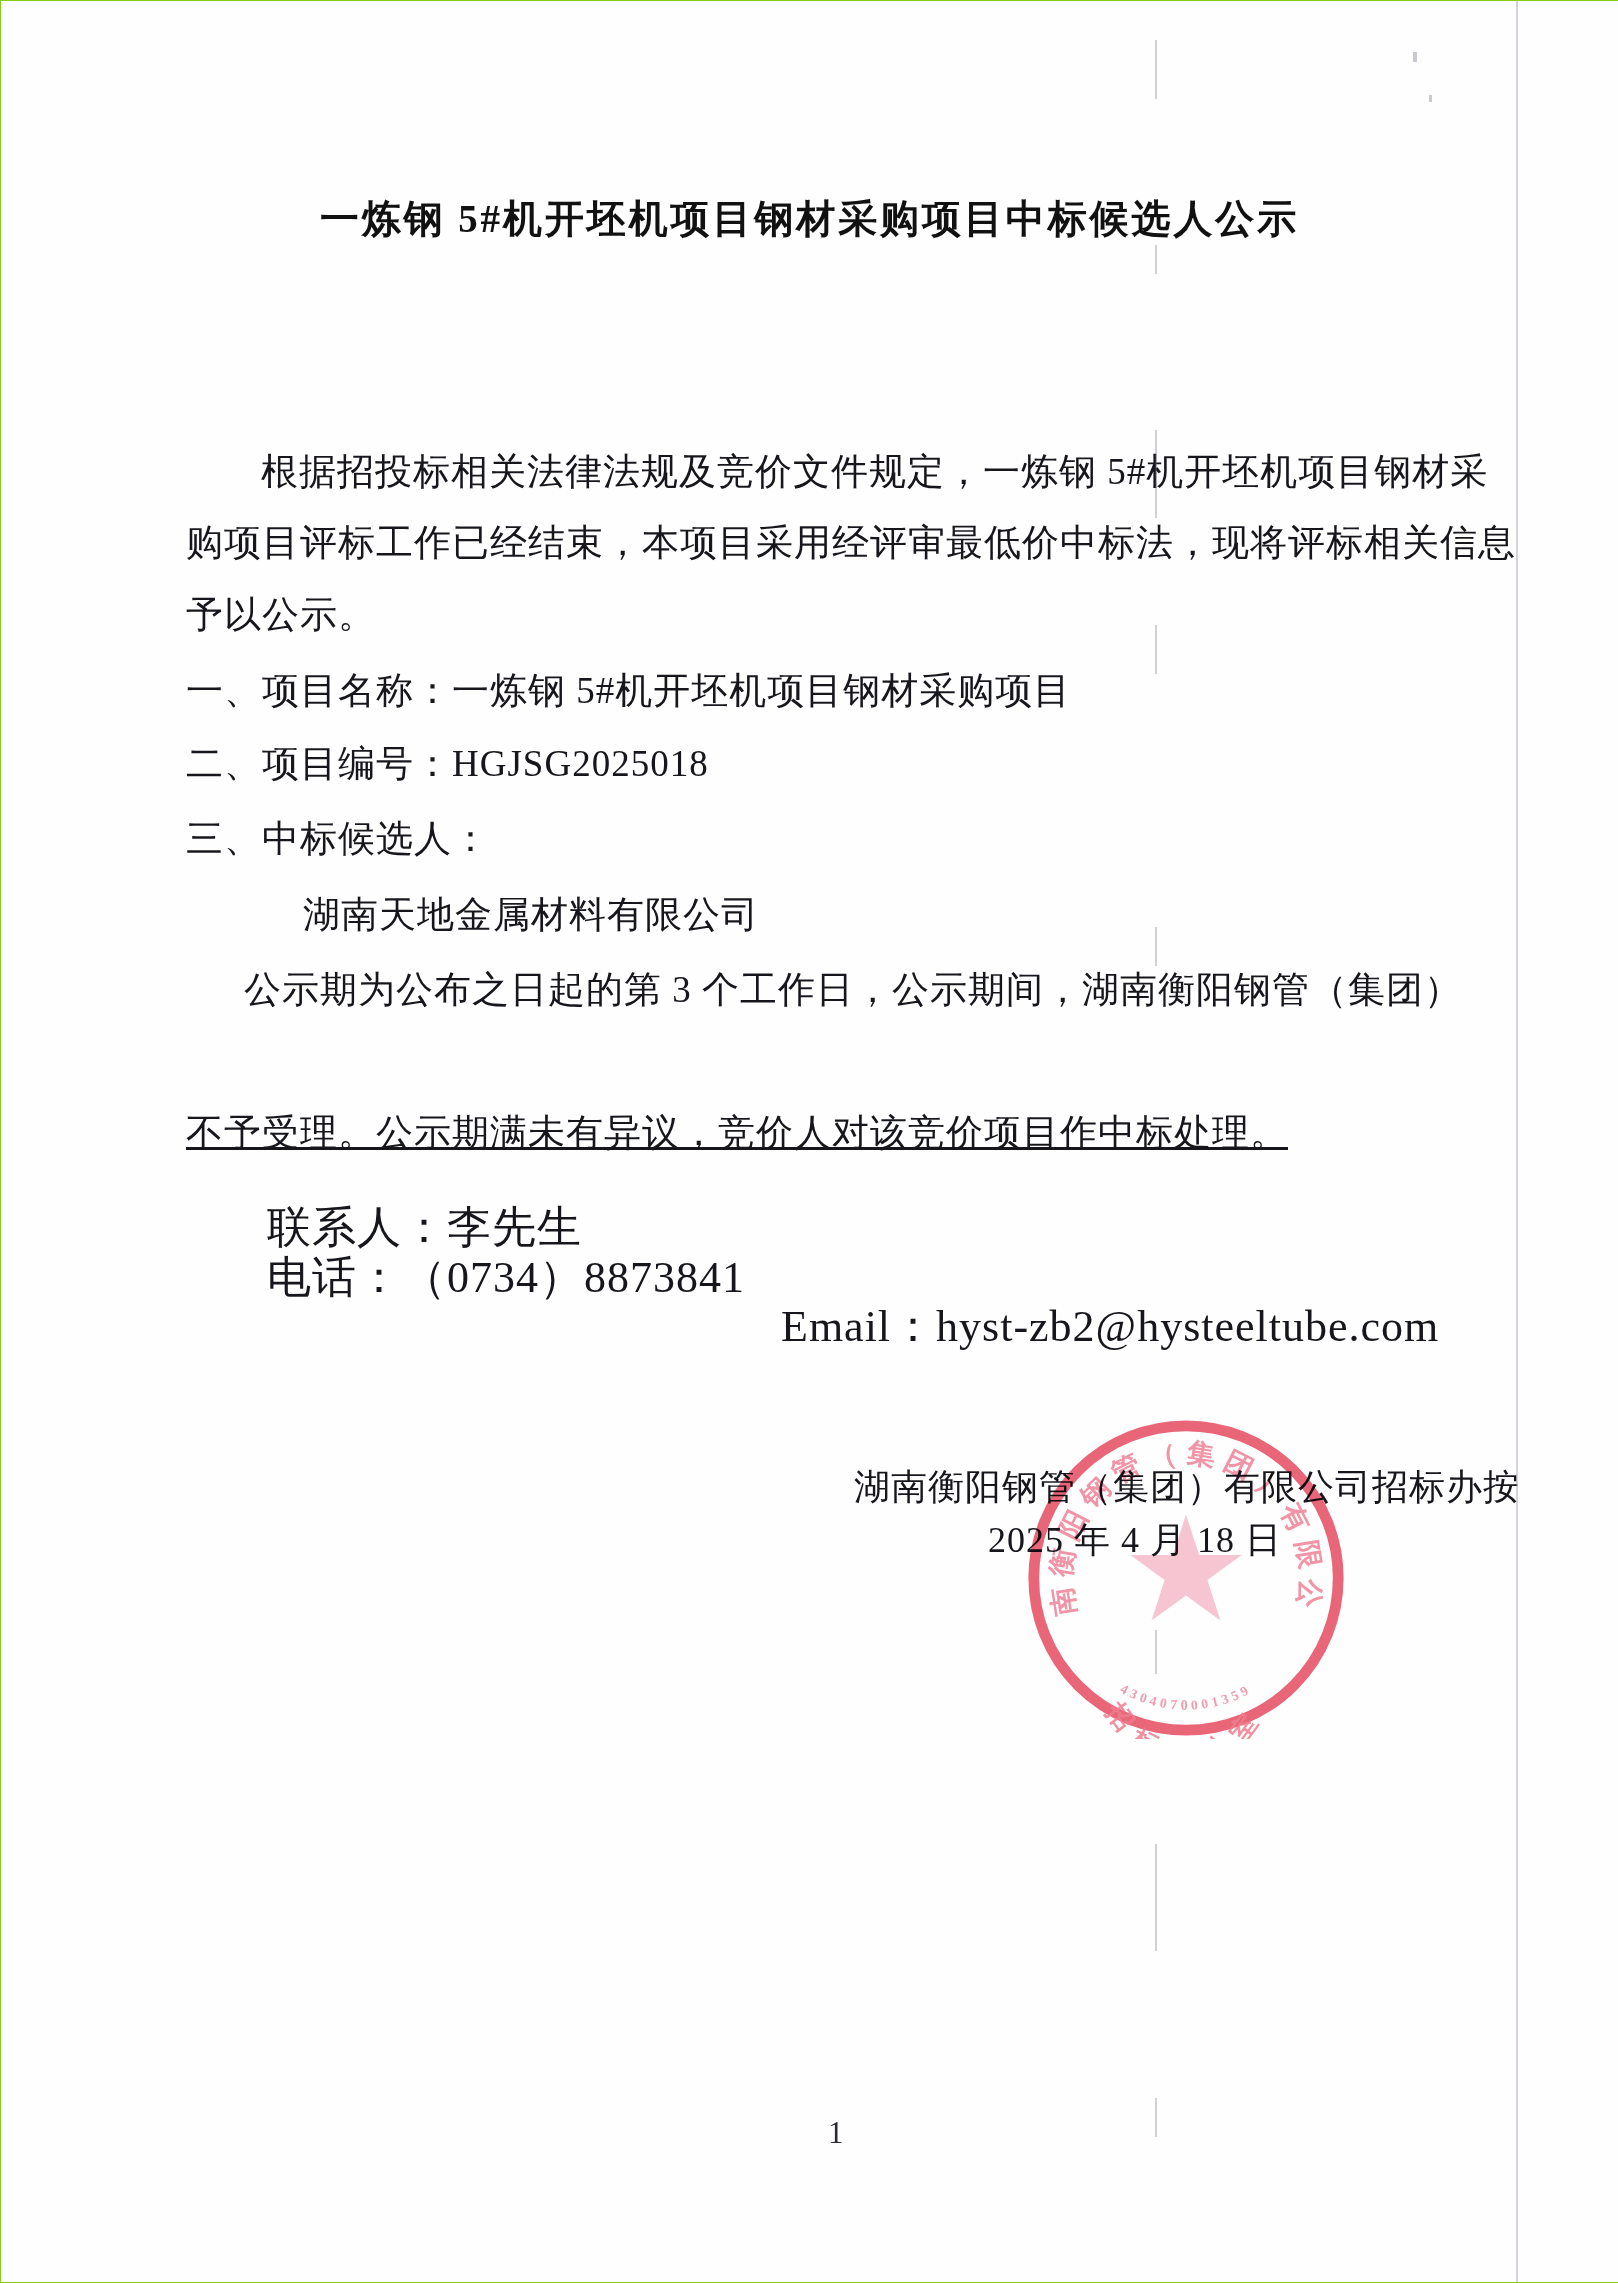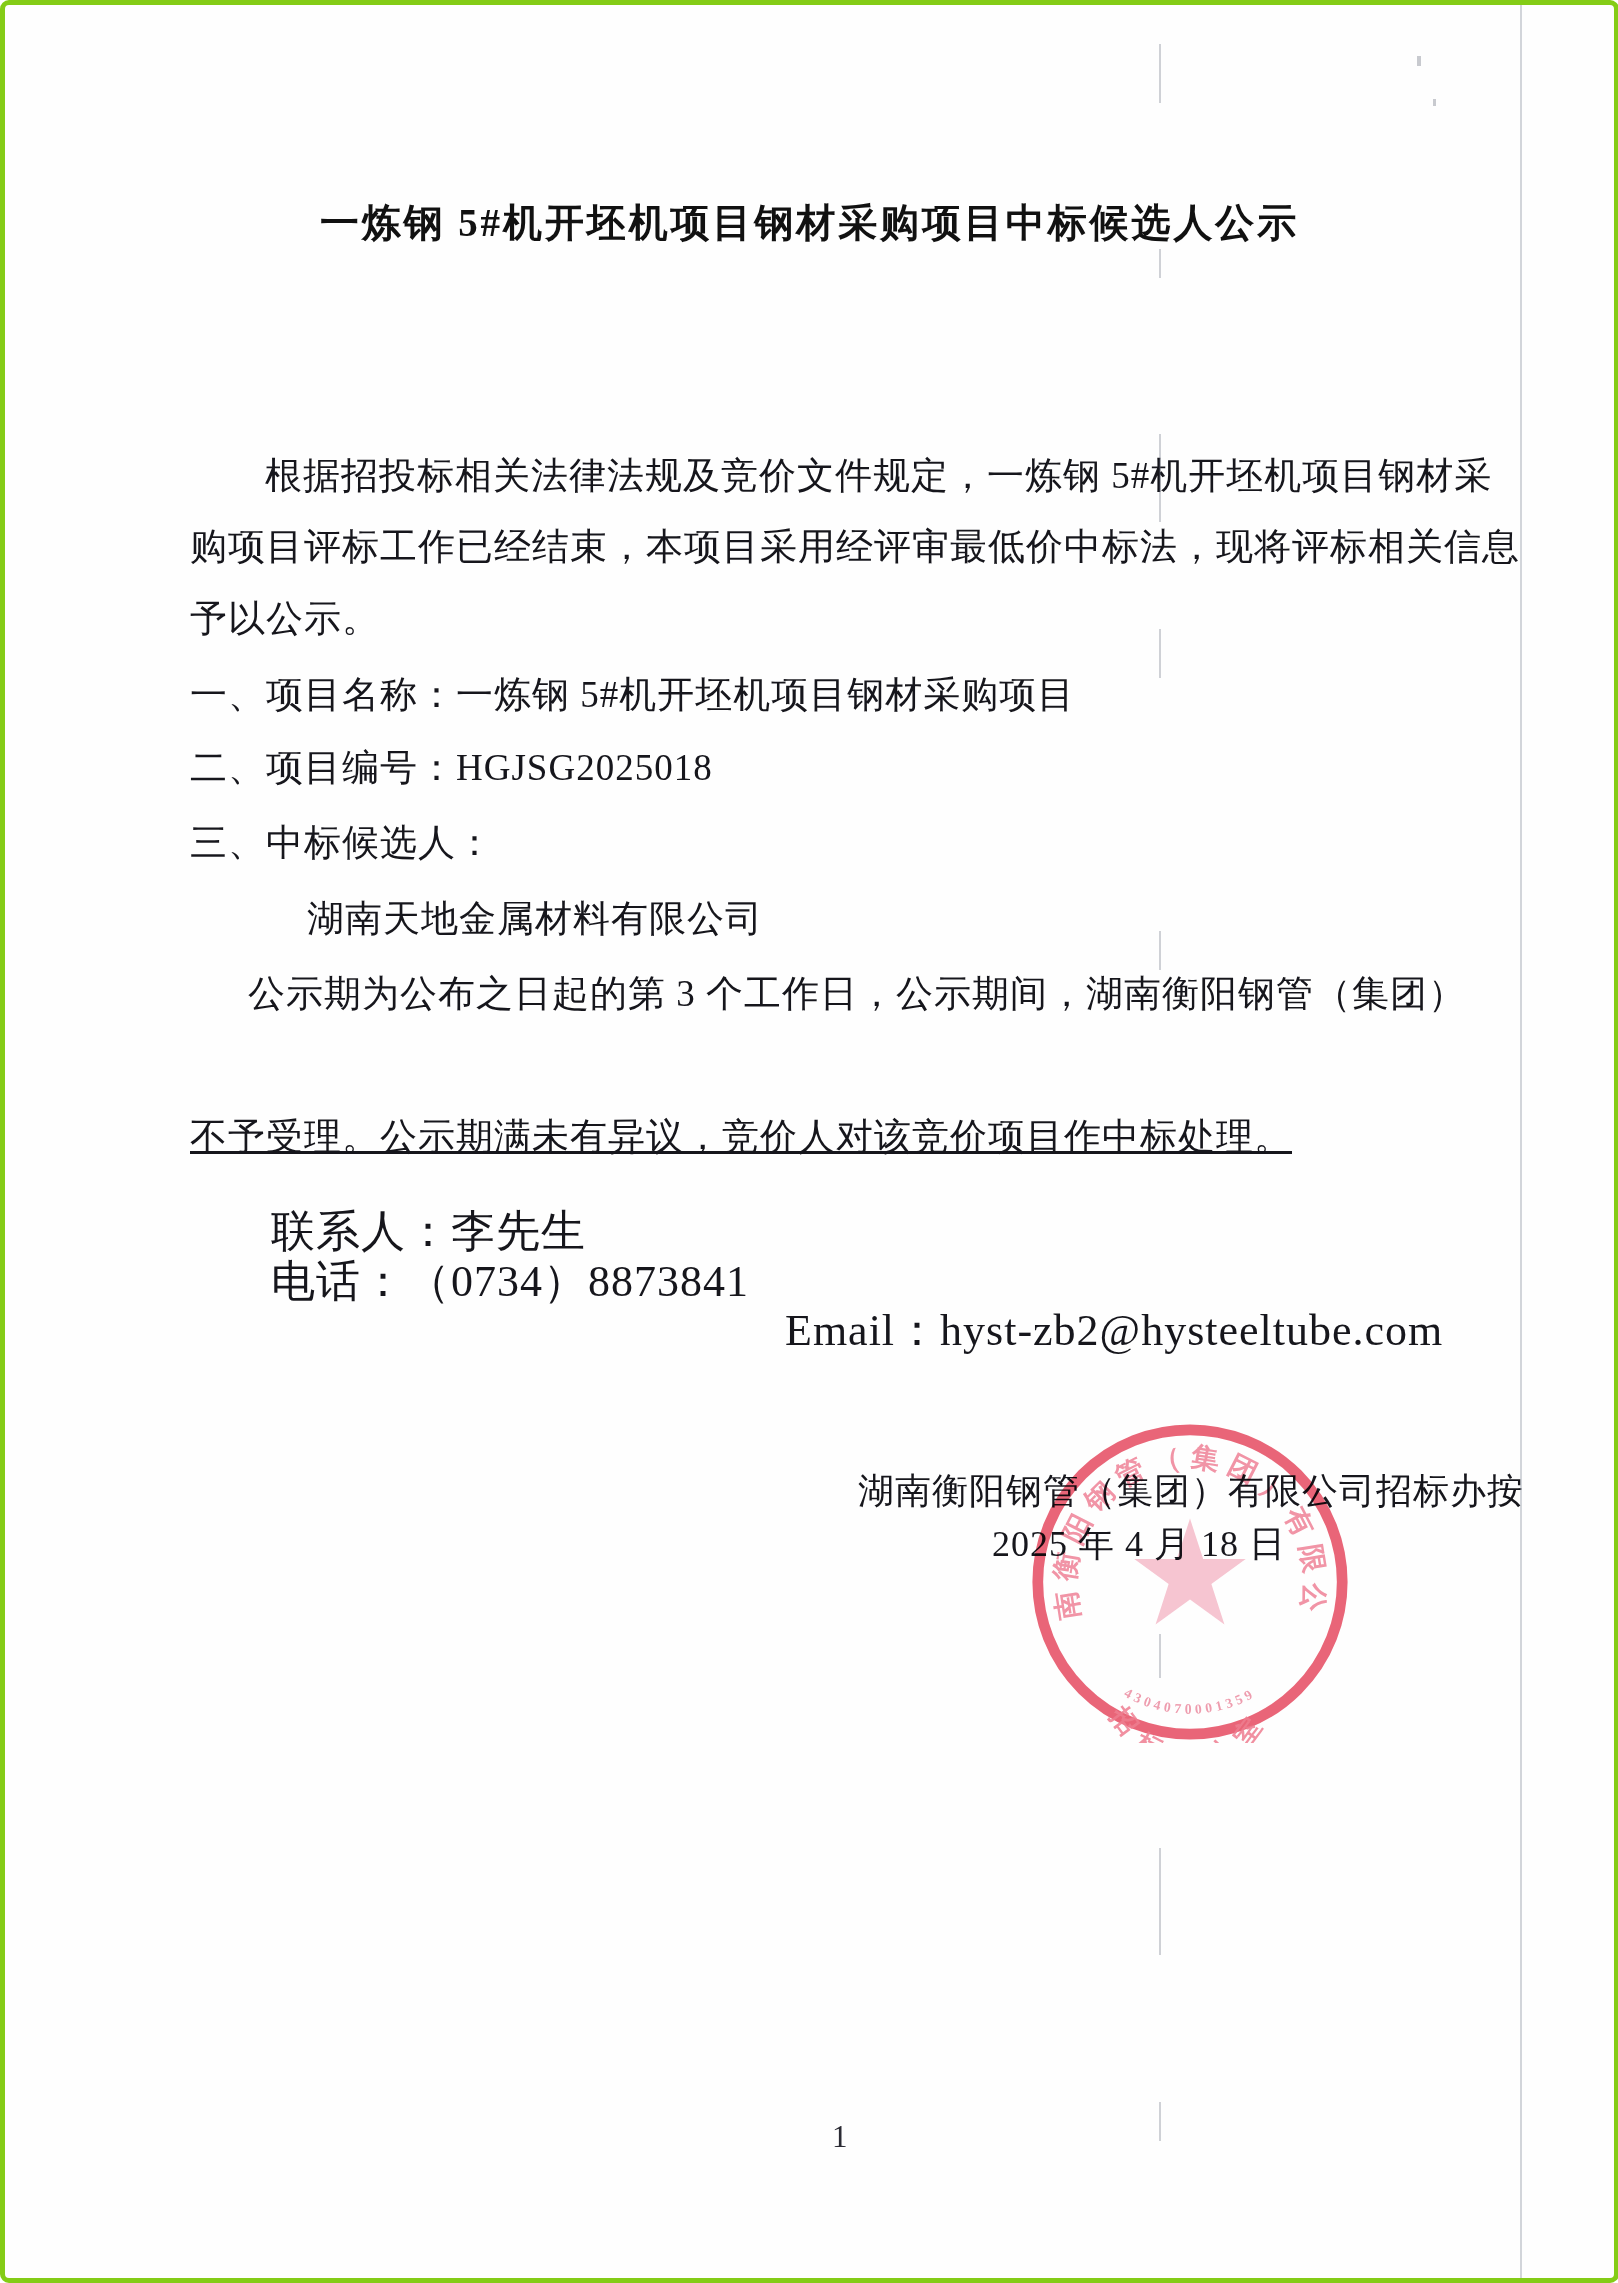--- a/index.html
+++ b/index.html
@@ -4,22 +4,22 @@
 <style>
   html,body{margin:0;padding:0;background:#ffffff;}
   .page{
     position:relative;
     width:1619px;height:2283px;
     background:#fefefe;
     font-family:"Liberation Serif","DejaVu Serif",serif;
     color:#1a1a1f;
     overflow:hidden;
     box-sizing:border-box;
-    border:5px solid #84cc16;
-    border-radius:9px;
+    border:1px solid #84cc16;
+    border-radius:0;
   }
   .title{
     position:absolute;top:195px;left:0;width:100%;
     margin:0;text-align:center;
     font-size:39px;font-weight:bold;letter-spacing:2.9px;
     line-height:45px;color:#111;
   }
   .line{
     position:absolute;white-space:nowrap;
     font-size:37px;line-height:43px;letter-spacing:1px;color:#16161c;

